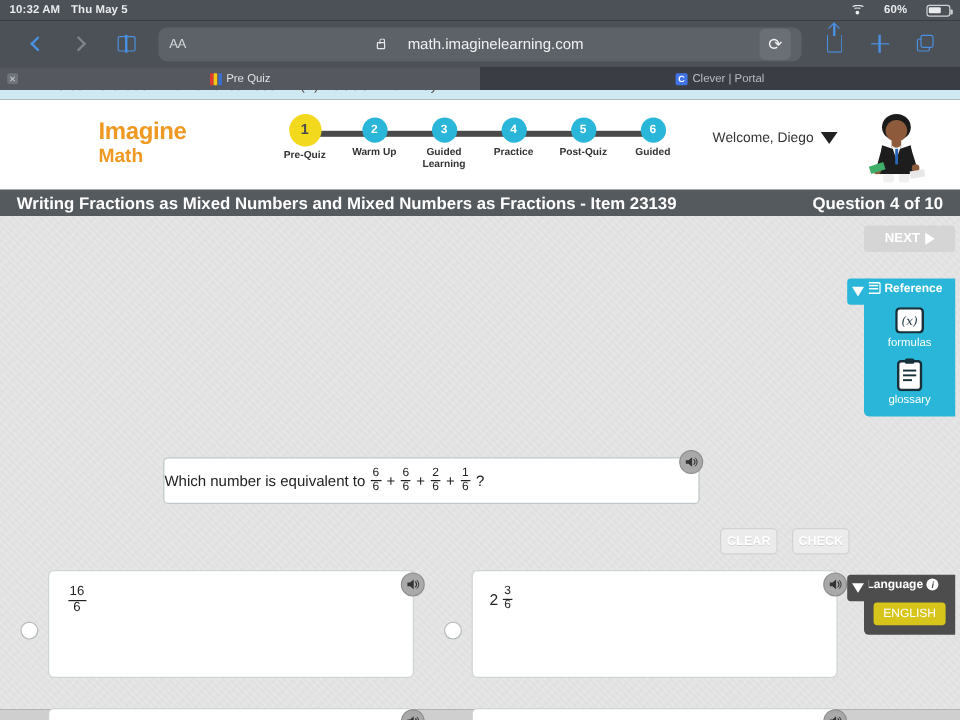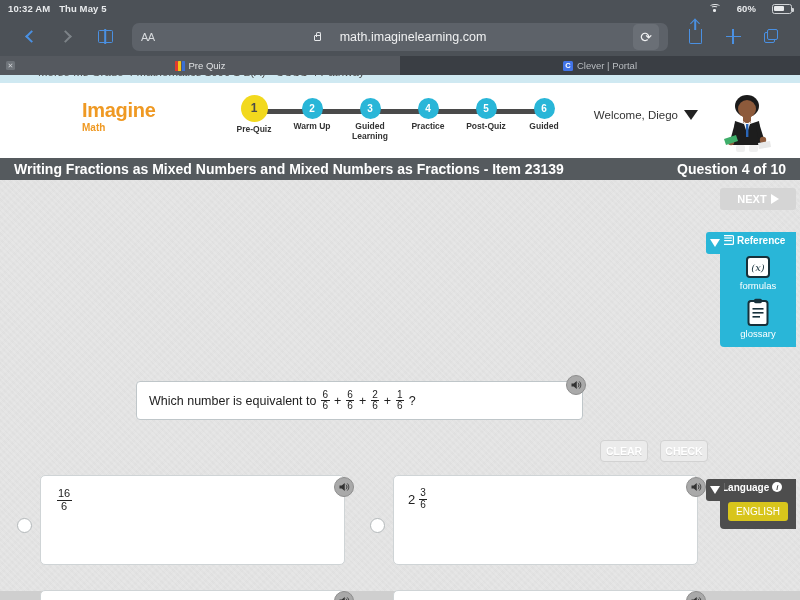--- a/index.html
+++ b/index.html
@@ -87,21 +87,21 @@
 
   
   .clipstrip { height: 8px; background: #cfe9f2; overflow: hidden; position: relative; }
   .clipstrip span { position: absolute; left: 38px; top: -9px; font-size: 11.5px; color: #4b4b4b;
      white-space: nowrap; }
 
   
   .ilheader { height: 75px; background: #fff; position: relative; }
   .logo { position: absolute; left: 34px; top: 17px; margin-left: 48px; }
   .logo .l1 { font-size: 20px; font-weight: 700; color: #ef9923; line-height: 1; letter-spacing:-.3px;}
-  .logo .l2 { font-size: 10px; font-weight: 700; color: #ef9923; margin-top: 2px; }
+  .logo .l2 { font-size: 16px; font-weight: 700; color: #ef9923; margin-top: 2px; }
 
   .steps { position: absolute; left: 234px; top: 15px; width: 330px; height: 52px; }
   .steps .line { position: absolute; left: 20px; right: 20px; top: 11px; height: 5px; background: #4a4a4a; }
   .step { position: absolute; top: 0; width: 56px; margin-left: -28px; text-align: center; }
   .step .dot { width: 21px; height: 21px; border-radius: 50%; background: #29b6d8; color: #fff;
       font-size: 10px; font-weight: 700; line-height: 21px; margin: 0 auto; position: relative; z-index: 2; }
   .step.active .dot { width: 27px; height: 27px; line-height: 27px; font-size: 12px;
       background: #f2d91e; color: #4a4a4a; margin-top: -3px; }
   .step .lab { font-size: 8.5px; font-weight: 700; color: #333; margin-top: 3px; line-height: 1.12; }
 
@@ -118,21 +118,21 @@
   
   .canvas { position: relative; height: 411px;
      background:
        repeating-linear-gradient(45deg, rgba(0,0,0,.014) 0 2px, rgba(255,255,255,.02) 2px 4px),
        repeating-linear-gradient(-45deg, rgba(0,0,0,.012) 0 3px, rgba(255,255,255,.018) 3px 6px),
        #e6e6e6;
   }
 
   .qbox { position: absolute; left: 136px; top: 201px; width: 447px; height: 39px;
      background: #fff; border: 1px solid #bfc6c9; border-radius: 4px;
-     display: flex; align-items: center; padding-left: 12px; }
+     display: flex; align-items: center; }
   .qtext { font-size: 12.5px; color: #222; display: flex; align-items: center; gap: 3px; }
 
   .frac { display: inline-flex; flex-direction: column; align-items: center;
      font-size: 10px; line-height: 1.05; vertical-align: middle; margin: 0 1.5px; }
   .frac .n { border-bottom: 1px solid #222; padding: 0 1.5px; }
   .frac .d { padding: 0 1.5px; }
   .mixed { display: inline-flex; align-items: center; gap: 2px; }
 
   .spk { position: absolute; width: 20px; height: 20px; border-radius: 50%;
      background: #a9a9a9; border: 1px solid #8e8e8e; display:flex; align-items:center; justify-content:center; }

